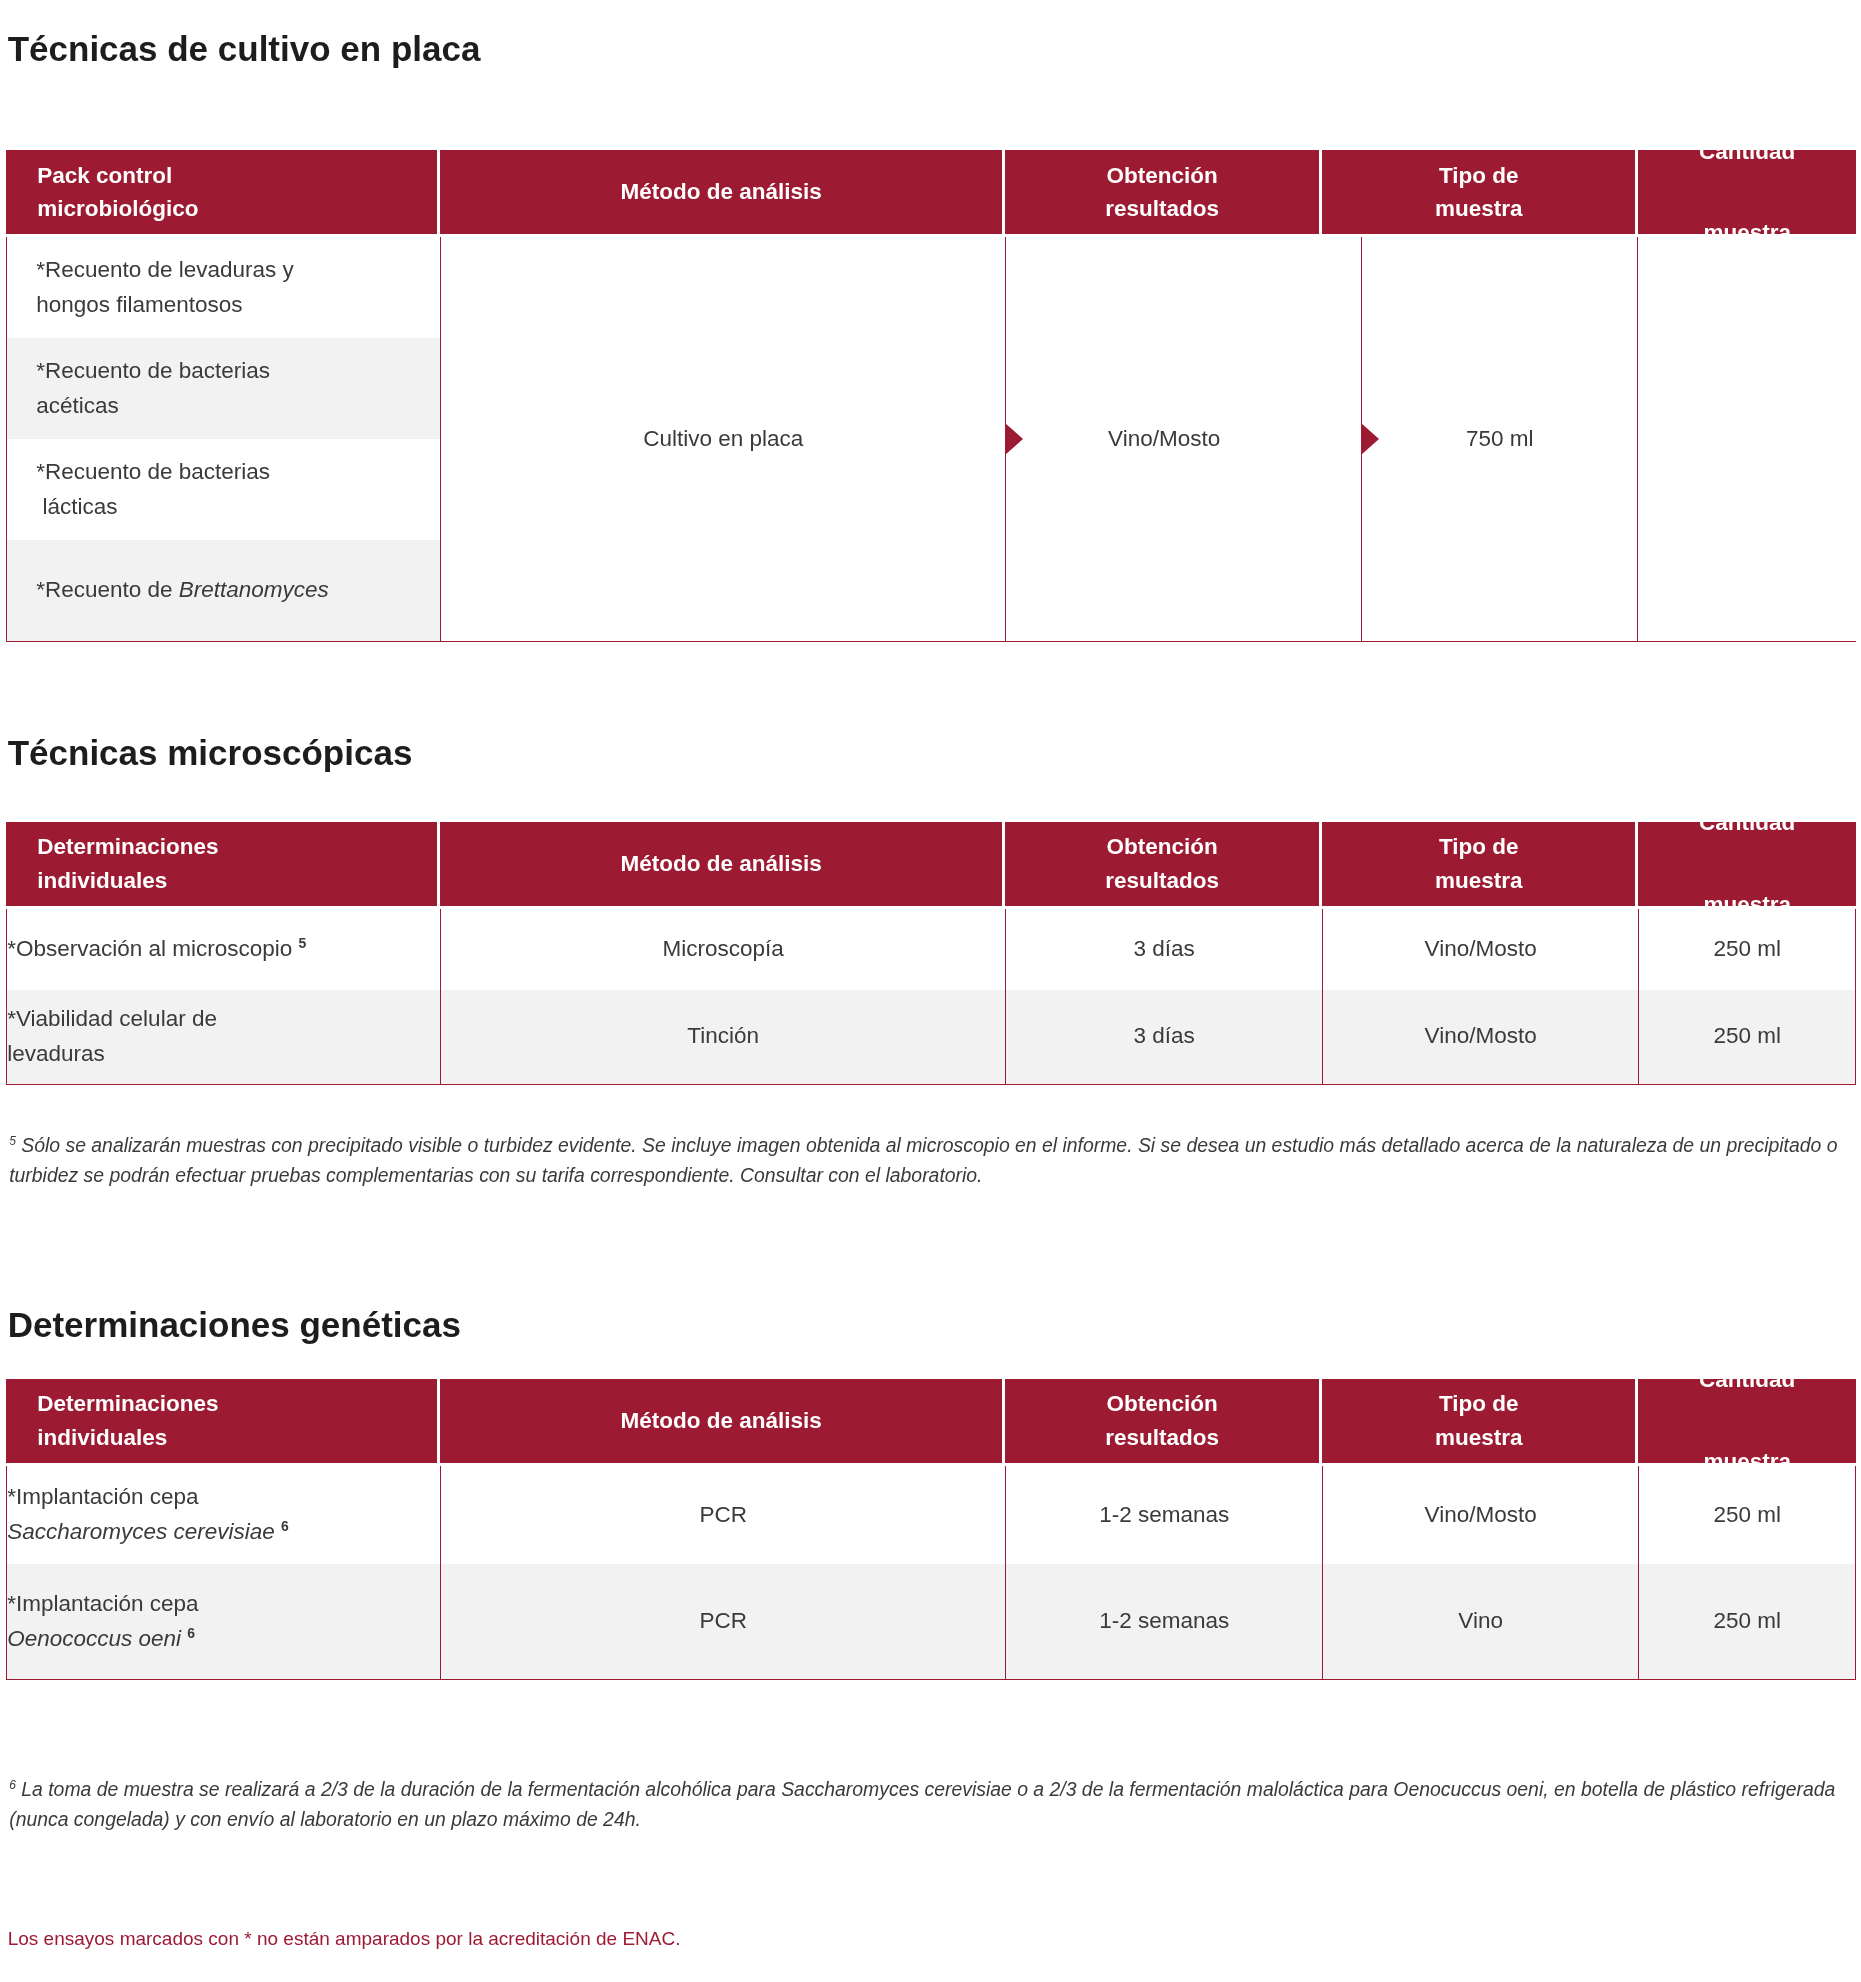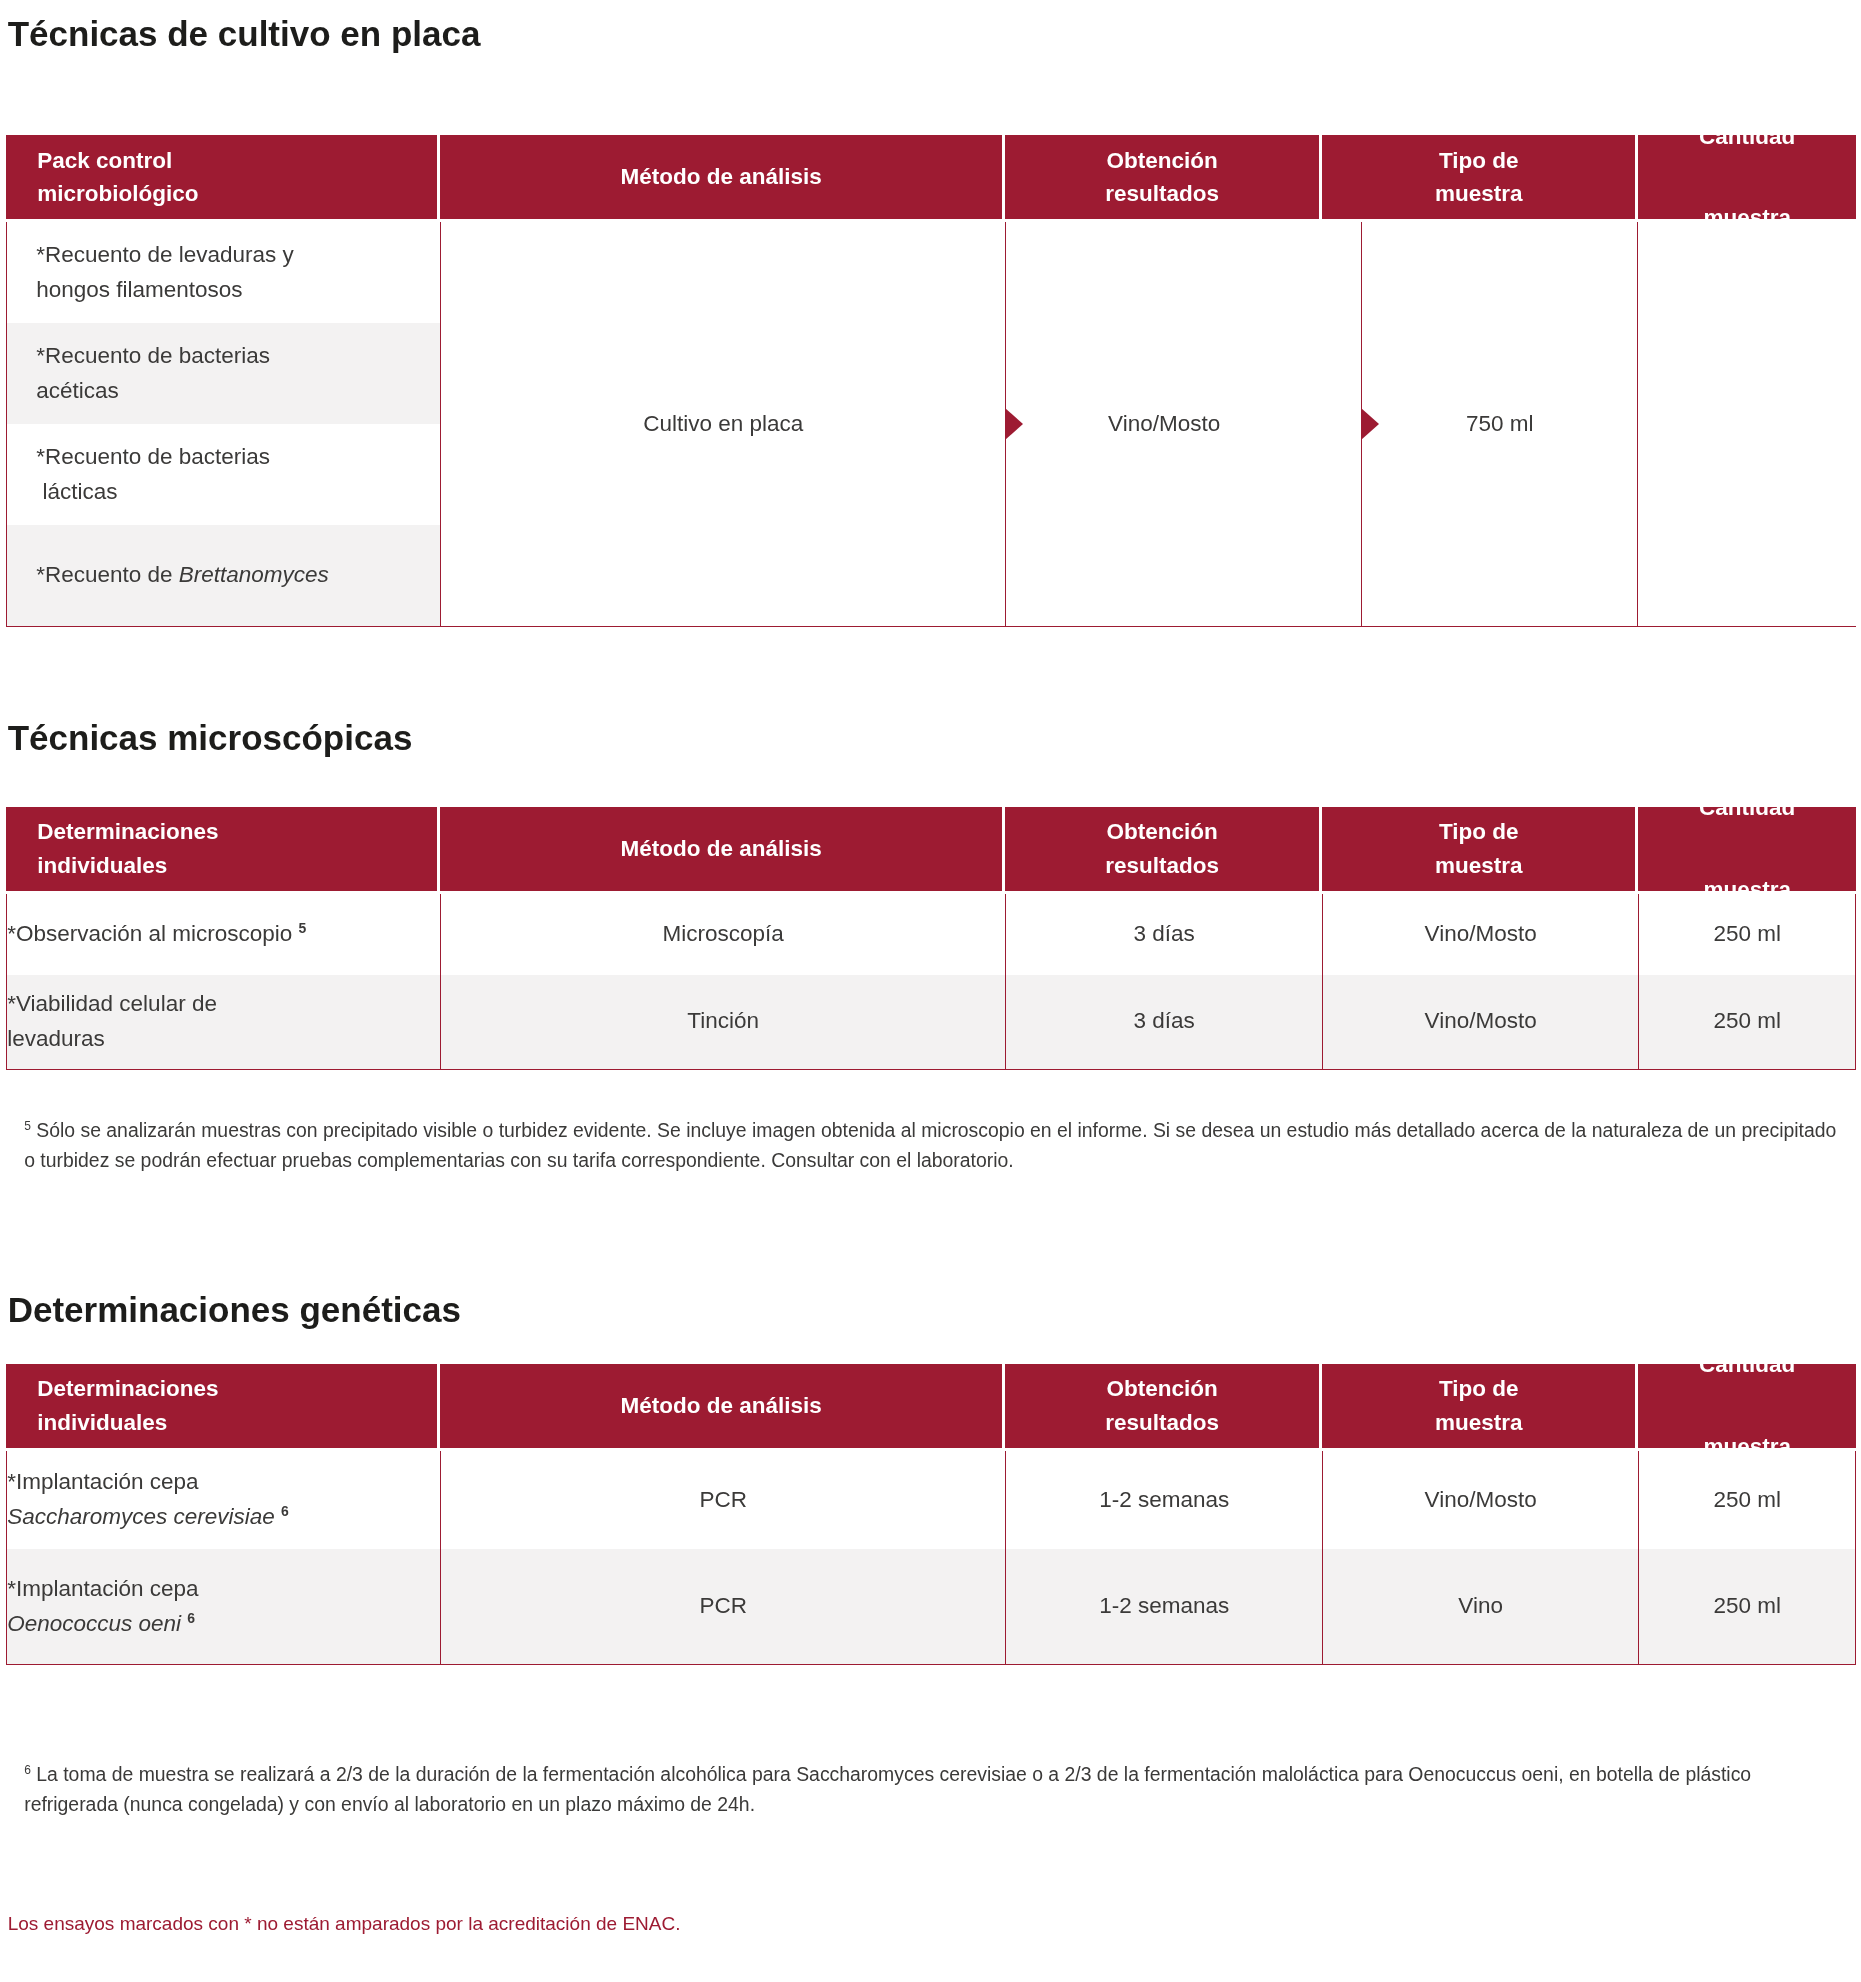--- a/index.html
+++ b/index.html
@@ -15,21 +15,21 @@
     width:1862px; height:1983px; overflow:hidden;
     font-family:"Liberation Sans","DejaVu Sans",sans-serif;
     color:var(--body-text);
   }
   .page{ padding:0 6.2px; }
 
   .section-title{
     font-size:35px; font-weight:700; color:var(--heading);
     line-height:1.15; margin-left:1.5px;
   }
-  #title-cultivo{ margin-top:14px; }
+  #title-cultivo{ margin-top:29px; }
   #title-micro{ margin-top:91px; }
   #title-genetica{ margin-top:115px; }
 
   .grid{ display:grid; grid-template-columns:434px 565px 317px 316px 218px; }
 
   .table-cultivo{ margin-top:81px; }
   .table-micro{ margin-top:48px; }
   .table-genetica{ margin-top:34px; }
 
   .thead{ margin-bottom:3.1px; }
@@ -78,22 +78,22 @@
     flex-direction:column; align-items:flex-start; justify-content:center;
     text-align:left; 
   }
   .td.last{ border-right:1.5px solid var(--accent); }
 
   .line{ white-space:pre-wrap; display:block; }
   .inline-line{ white-space:pre-wrap; }
   sup{ font-size:0.62em; font-weight:700; line-height:0; }
 
   .footnote{
-    margin-left:18px; padding-right:9.3px;
-    font-size:19.4px; line-height:1.55; color:var(--body-text);
+    margin-left:3px; padding-right:9.3px;
+    font-size:19.4px; font-style:italic; line-height:1.55; color:var(--body-text);
   }
   .footnote sup{ font-weight:400; }
   #footnote-5{ margin-top:45px; }
   #footnote-6{ margin-top:94px; }
 
   .enac-note{ margin:94px 0 0 1.5px; font-size:19px; color:var(--accent); }
   i{ font-style:italic; }
 </style>
 </head>
 <body>

